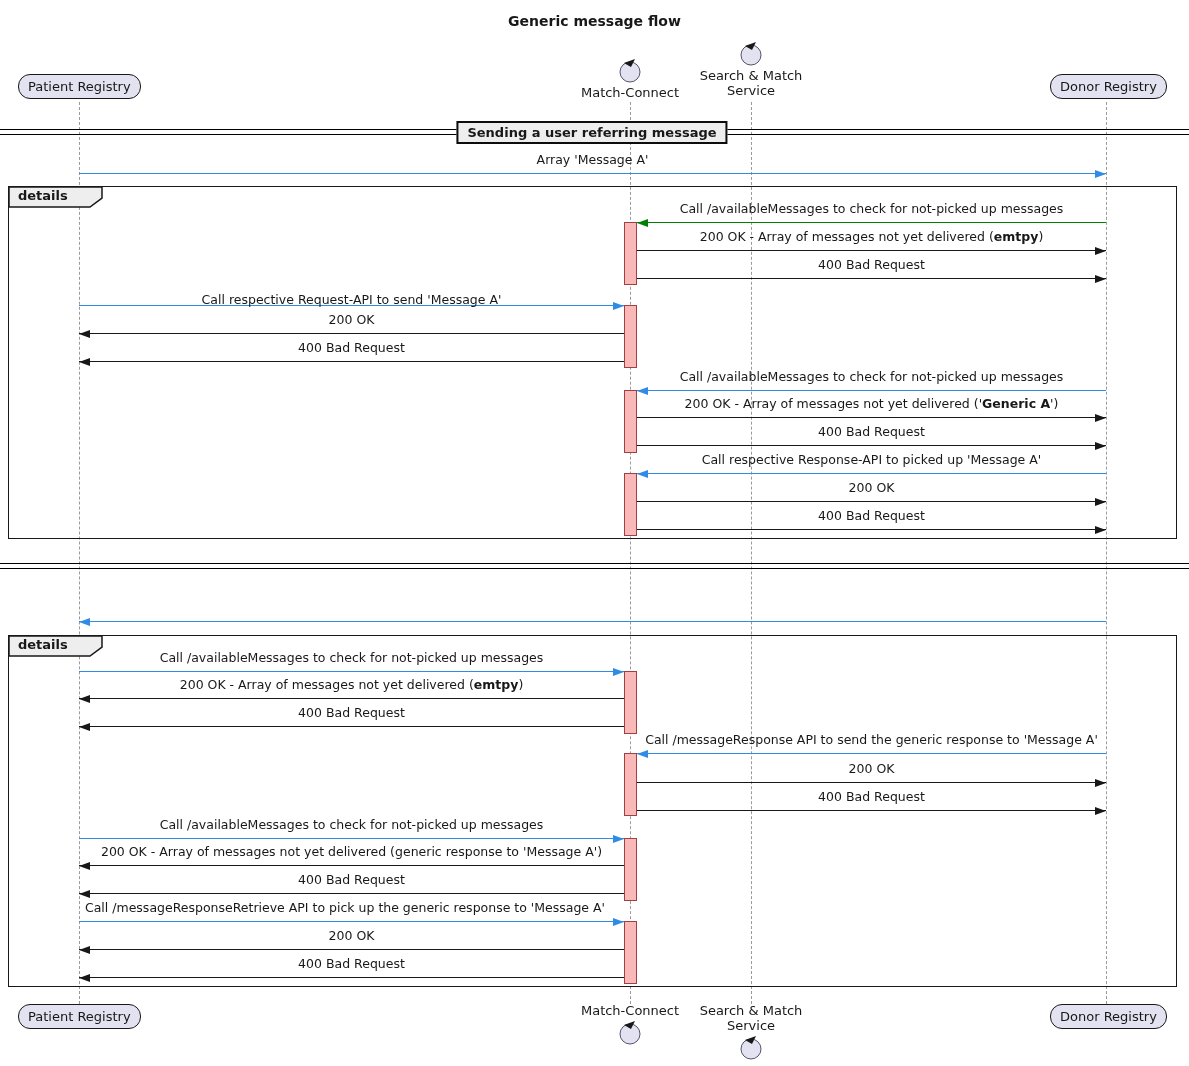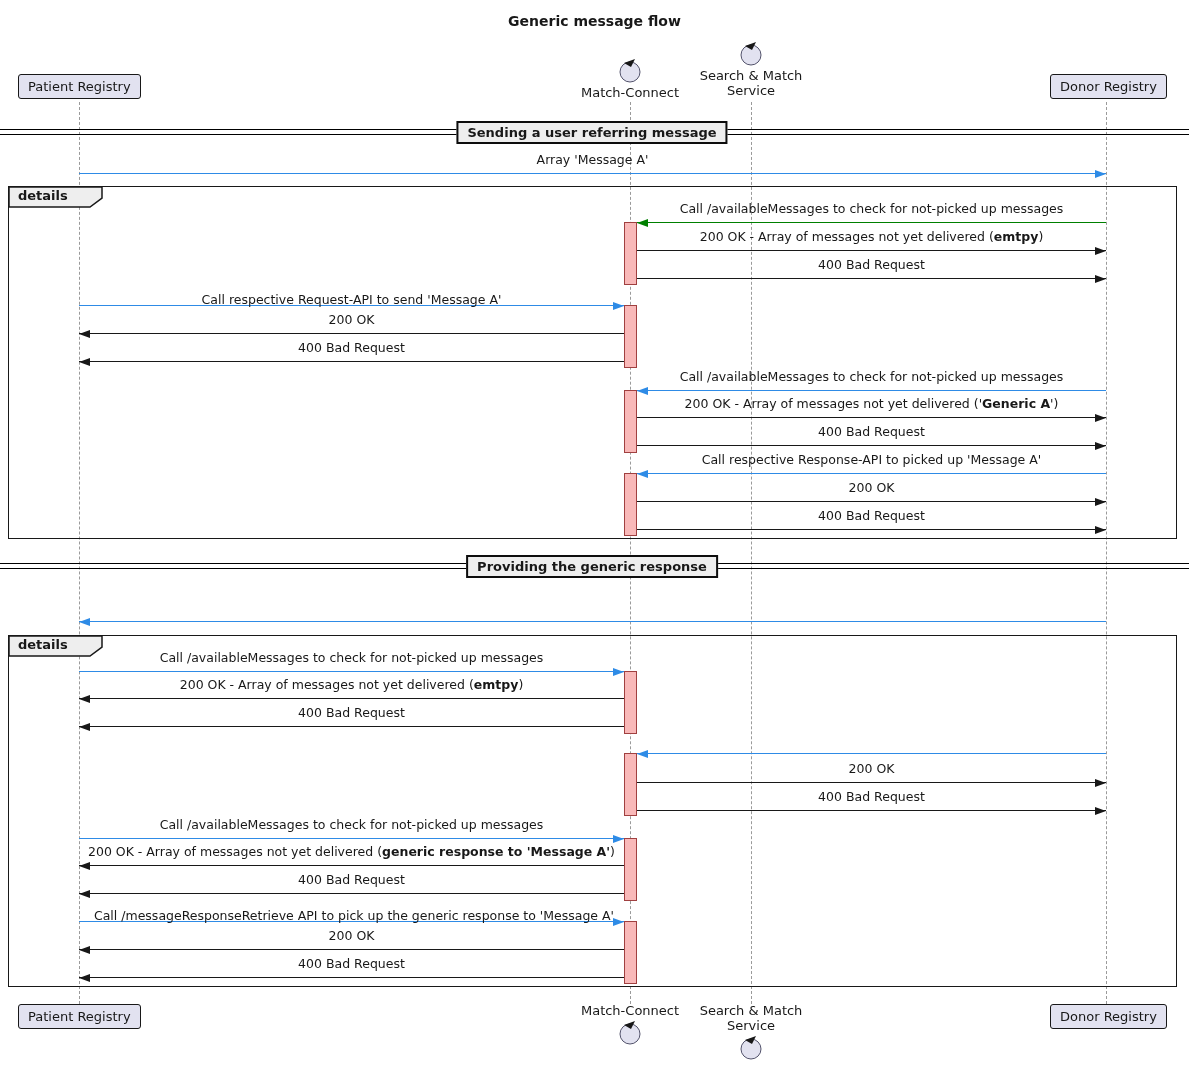--- a/index.html
+++ b/index.html
@@ -1,21 +1,21 @@
 <!DOCTYPE html>
 <html><head>
 <meta charset="utf-8">
 <style>
   html,body{margin:0;padding:0;background:#fff;}
   .canvas{position:relative;width:1189px;height:1066px;background:#fff;
           font-family:"DejaVu Sans",sans-serif;color:#181818;overflow:hidden;}
   .title{position:absolute;top:13px;left:0;width:100%;text-align:center;
          font-weight:bold;font-size:14px;}
   .lifeline{position:absolute;top:102px;height:902px;width:0;border-left:1px dashed #9a9a9a;}
-  .pbox{position:absolute;background:#E2E2F0;border:1.5px solid #181818;border-radius:3px;
+  .pbox{position:absolute;background:#E2E2F0;border:1.5px solid #181818;border-radius:12px;
         padding:4px 9px;font-size:13px;white-space:nowrap;}
   .ctrl-label{position:absolute;transform:translateX(-50%);font-size:13px;line-height:15px;
         text-align:center;white-space:pre-line;}
   .ctrl-icon{position:absolute;}
   .divlines{position:absolute;left:0;width:100%;height:4px;
         border-top:1.5px solid #000;border-bottom:1.5px solid #000;}
   .divbox{position:absolute;left:592px;transform:translateX(-50%);background:#EEEEEE;
         border:2px solid #0d0d0d;padding:2px 9px;font-weight:bold;font-size:13px;white-space:nowrap;}
   .frame{position:absolute;left:8px;width:1167px;border:1.5px solid #181818;}
   .flabel{position:absolute;left:8px;width:96px;height:22px;}
@@ -59,21 +59,20 @@
 
   <div class="frame" style="top:186px;height:351px"></div>
   <div class="flabel" style="top:186px">
     <svg width="96" height="22">
       <polygon points="1,1 94,1 94,12 82,21 1,21" fill="#EEEEEE" stroke="#181818" stroke-width="1.5"></polygon>
     </svg>
     <span>details</span>
   </div>
 
   <div class="divlines" style="top:563px"></div>
-  <div class="divbox" style="top: 555px; background: rgb(238, 238, 238);">Providing the generic response</div>
 
   <div class="frame" style="top:635px;height:350px"></div>
   <div class="flabel" style="top:635px">
     <svg width="96" height="22">
       <polygon points="1,1 94,1 94,12 82,21 1,21" fill="#EEEEEE" stroke="#181818" stroke-width="1.5"></polygon>
     </svg>
     <span>details</span>
   </div>
 
   <div class="pbox" style="left: 18px; top: 1004px; background: rgb(226, 226, 240); border-color: rgb(24, 24, 24);">Patient Registry</div>
@@ -145,37 +144,38 @@
     <div class="mhead" style="left: 613px; top: 667.5px; border-top: 4px solid transparent; border-bottom: 4px solid transparent; border-left: 11px solid rgb(46, 139, 230);"></div>
     <div class="mlabel" style="left: 351.5px; top: 650px;"><span>Call /availableMessages to check for not-picked up messages</span></div>
     <div class="mline" style="left: 79px; top: 698px; width: 545px; background: rgb(24, 24, 24);"></div>
     <div class="mhead" style="left: 79px; top: 694.5px; border-top: 4px solid transparent; border-bottom: 4px solid transparent; border-right: 11px solid rgb(24, 24, 24);"></div>
     <div class="mlabel" style="left: 351.5px; top: 677px;"><span>200 OK - Array of messages not yet delivered (</span><span style="font-weight: bold;">emtpy</span><span>)</span></div>
     <div class="mline" style="left: 79px; top: 726px; width: 545px; background: rgb(24, 24, 24);"></div>
     <div class="mhead" style="left: 79px; top: 722.5px; border-top: 4px solid transparent; border-bottom: 4px solid transparent; border-right: 11px solid rgb(24, 24, 24);"></div>
     <div class="mlabel" style="left: 351.5px; top: 705px;"><span>400 Bad Request</span></div>
     <div class="mline" style="left: 637px; top: 753px; width: 469px; background: rgb(46, 139, 230);"></div>
     <div class="mhead" style="left: 637px; top: 749.5px; border-top: 4px solid transparent; border-bottom: 4px solid transparent; border-right: 11px solid rgb(46, 139, 230);"></div>
+    <div class="mlabel" style="left: 871.5px; top: 732px;"><span>Call /messageResponse API to send the generic response to 'Message A'</span></div>
     <div class="mline" style="left: 637px; top: 782px; width: 469px; background: rgb(24, 24, 24);"></div>
     <div class="mhead" style="left: 1095px; top: 778.5px; border-top: 4px solid transparent; border-bottom: 4px solid transparent; border-left: 11px solid rgb(24, 24, 24);"></div>
     <div class="mlabel" style="left: 871.5px; top: 761px;"><span>200 OK</span></div>
     <div class="mline" style="left: 637px; top: 810px; width: 469px; background: rgb(24, 24, 24);"></div>
     <div class="mhead" style="left: 1095px; top: 806.5px; border-top: 4px solid transparent; border-bottom: 4px solid transparent; border-left: 11px solid rgb(24, 24, 24);"></div>
     <div class="mlabel" style="left: 871.5px; top: 789px;"><span>400 Bad Request</span></div>
     <div class="mline" style="left: 79px; top: 838px; width: 545px; background: rgb(46, 139, 230);"></div>
     <div class="mhead" style="left: 613px; top: 834.5px; border-top: 4px solid transparent; border-bottom: 4px solid transparent; border-left: 11px solid rgb(46, 139, 230);"></div>
     <div class="mlabel" style="left: 351.5px; top: 817px;"><span>Call /availableMessages to check for not-picked up messages</span></div>
     <div class="mline" style="left: 79px; top: 865px; width: 545px; background: rgb(24, 24, 24);"></div>
     <div class="mhead" style="left: 79px; top: 861.5px; border-top: 4px solid transparent; border-bottom: 4px solid transparent; border-right: 11px solid rgb(24, 24, 24);"></div>
-    <div class="mlabel" style="left: 351.5px; top: 844px;"><span>200 OK - Array of messages not yet delivered (</span><span style="font-weight: bold;">generic response to 'Message A'</span><span>)</span></div>
+    <div class="mlabel" style="left: 351.5px; top: 844px;"><span>200 OK - Array of messages not yet delivered (</span><span style="font-weight: normal;">generic response to 'Message A'</span><span>)</span></div>
     <div class="mline" style="left: 79px; top: 893px; width: 545px; background: rgb(24, 24, 24);"></div>
     <div class="mhead" style="left: 79px; top: 889.5px; border-top: 4px solid transparent; border-bottom: 4px solid transparent; border-right: 11px solid rgb(24, 24, 24);"></div>
     <div class="mlabel" style="left: 351.5px; top: 872px;"><span>400 Bad Request</span></div>
     <div class="mline" style="left: 79px; top: 921px; width: 545px; background: rgb(46, 139, 230);"></div>
     <div class="mhead" style="left: 613px; top: 917.5px; border-top: 4px solid transparent; border-bottom: 4px solid transparent; border-left: 11px solid rgb(46, 139, 230);"></div>
-    <div class="mlabel" style="left: 354px; top: 900px; margin-top: 8px;"><span>Call /messageResponseRetrieve API to pick up the generic response to 'Message A'</span></div>
+    <div class="mlabel" style="left: 345px; top: 900px;"><span>Call /messageResponseRetrieve API to pick up the generic response to 'Message A'</span></div>
     <div class="mline" style="left: 79px; top: 949px; width: 545px; background: rgb(24, 24, 24);"></div>
     <div class="mhead" style="left: 79px; top: 945.5px; border-top: 4px solid transparent; border-bottom: 4px solid transparent; border-right: 11px solid rgb(24, 24, 24);"></div>
     <div class="mlabel" style="left: 351.5px; top: 928px;"><span>200 OK</span></div>
     <div class="mline" style="left: 79px; top: 977px; width: 545px; background: rgb(24, 24, 24);"></div>
     <div class="mhead" style="left: 79px; top: 973.5px; border-top: 4px solid transparent; border-bottom: 4px solid transparent; border-right: 11px solid rgb(24, 24, 24);"></div>
     <div class="mlabel" style="left: 351.5px; top: 956px;"><span>400 Bad Request</span></div>
   </div>
 
 </body></html>

